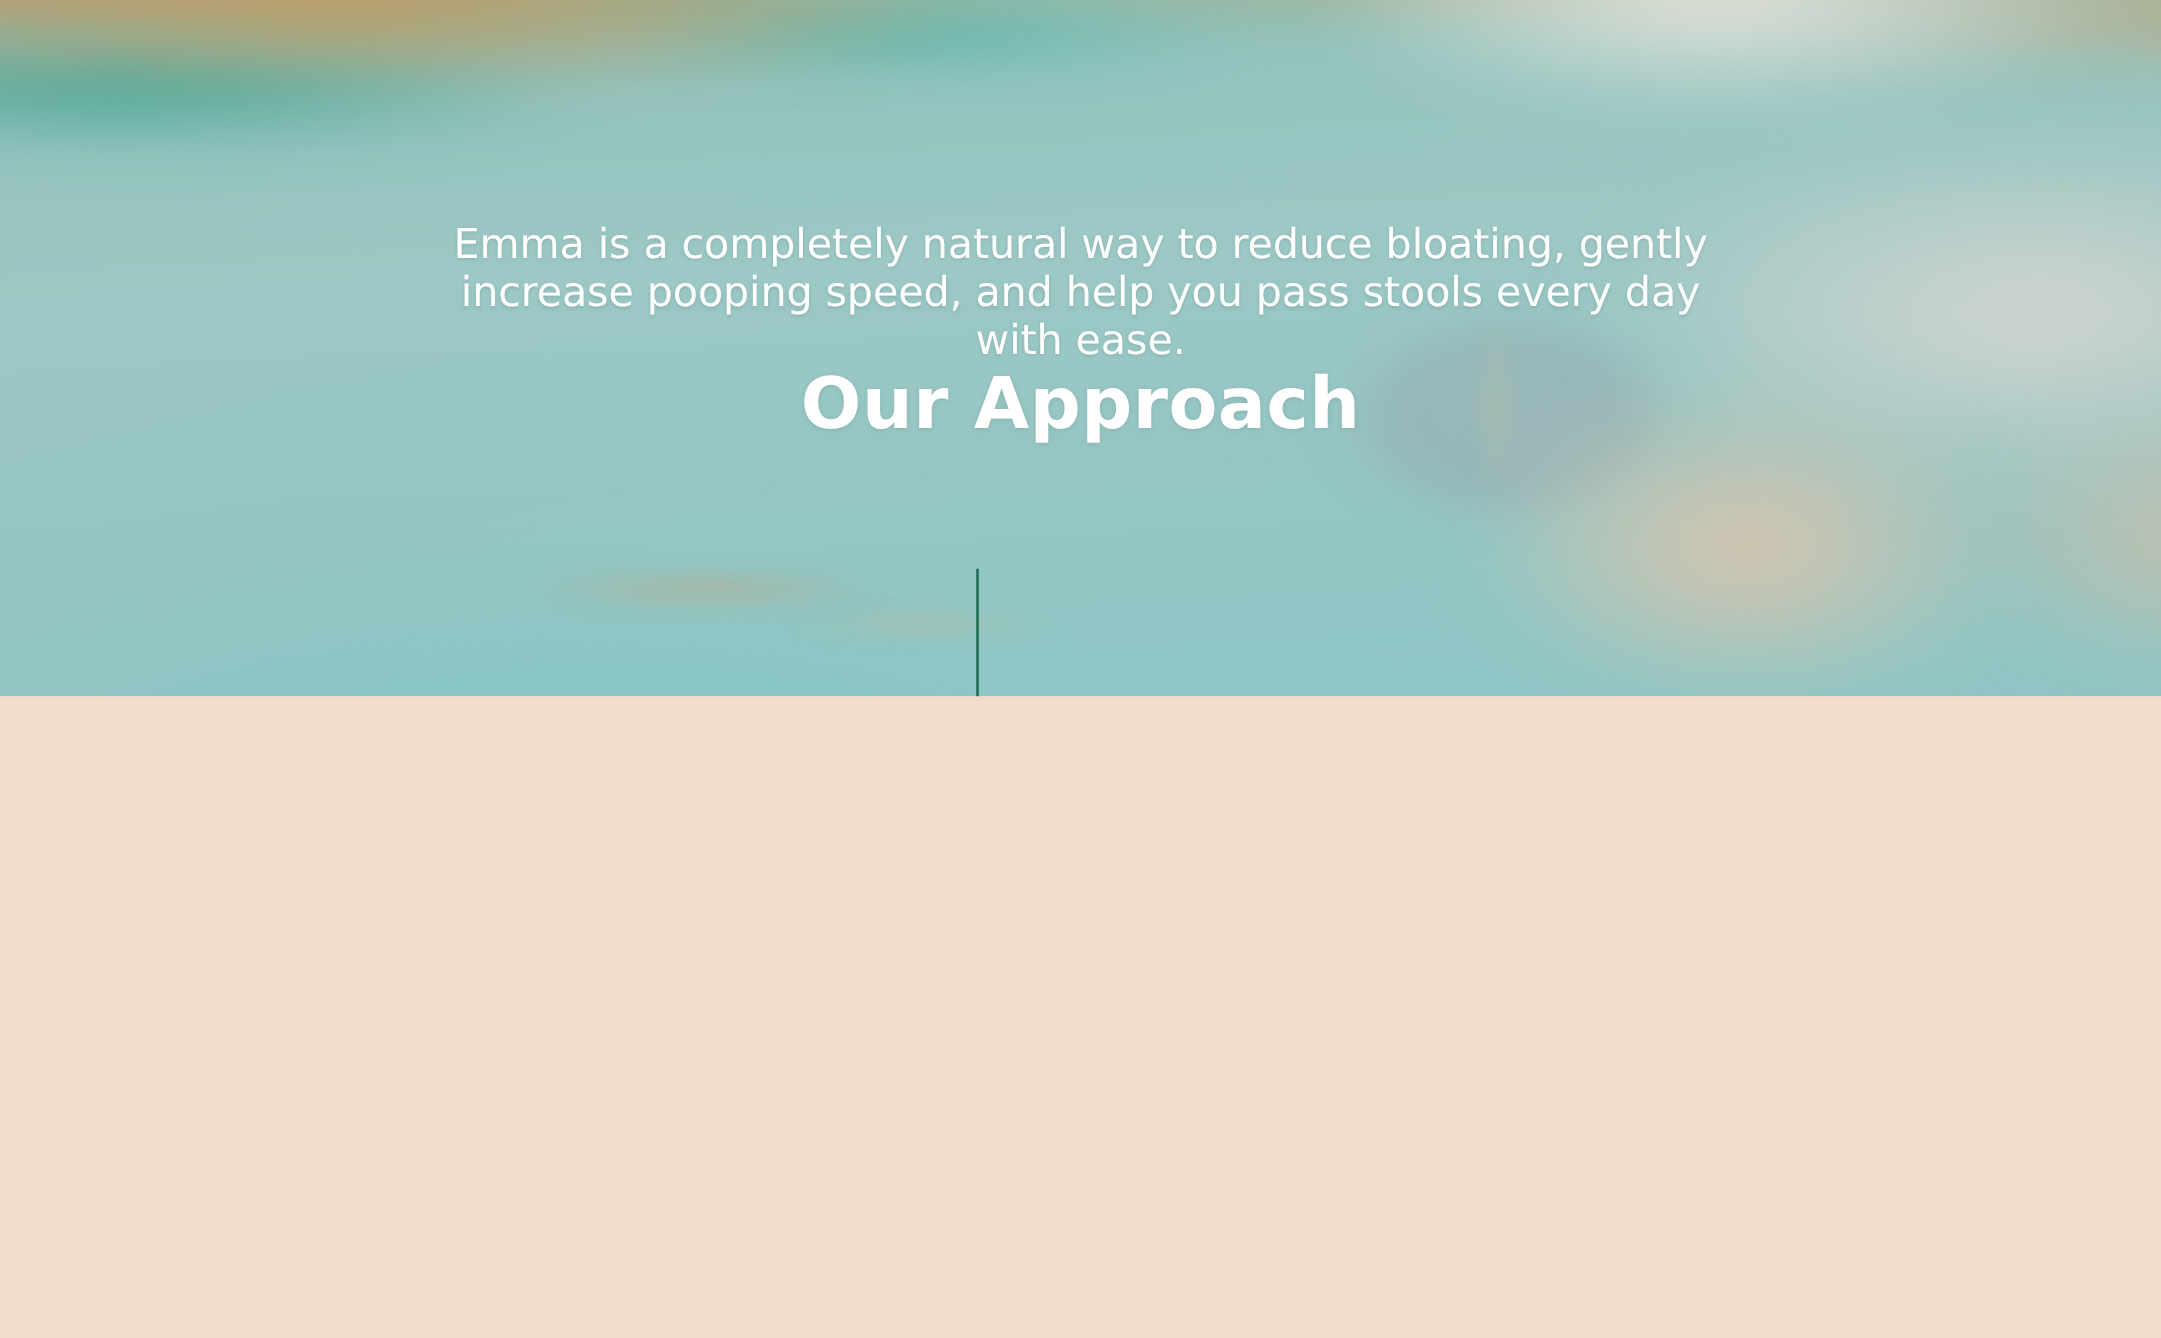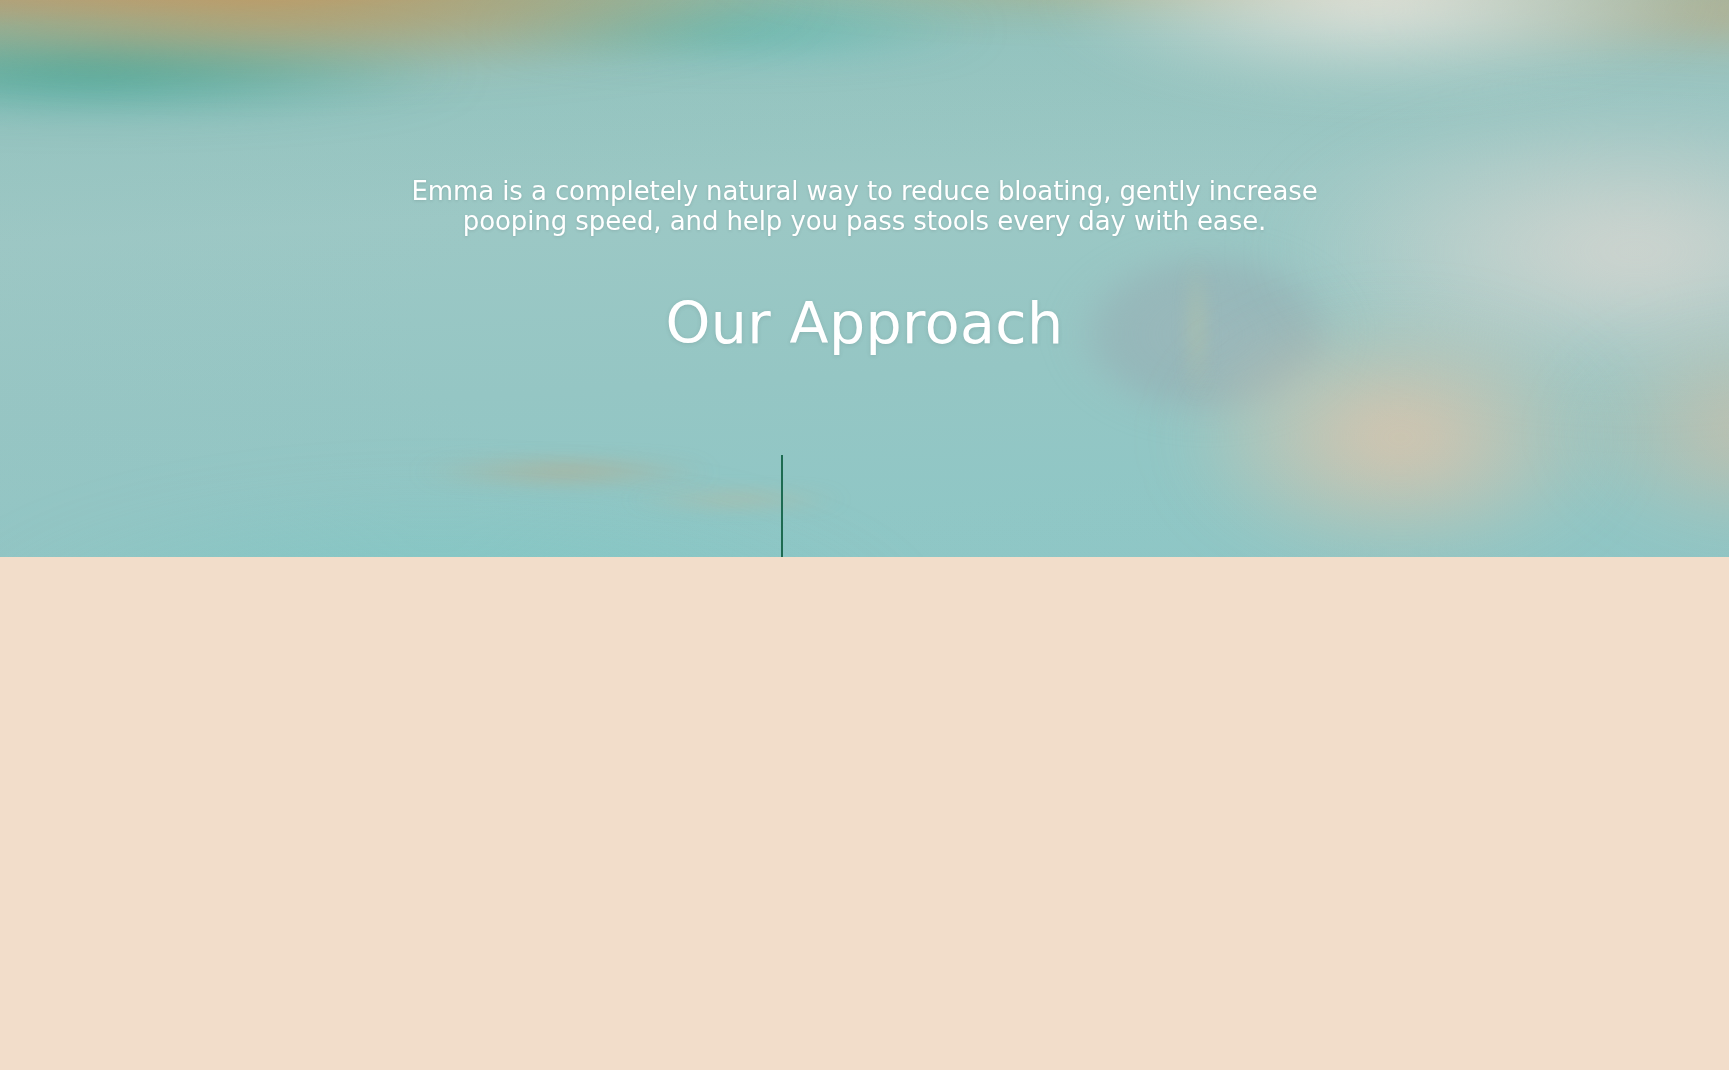--- a/index.html
+++ b/index.html
@@ -119,37 +119,37 @@
     height:100%;
   }
   .hero-sub {
     position:absolute;
     left:50%;
     transform:translateX(-50%);
     top:176px;
     width:1010px;
     text-align:center;
     color:#ffffff;
-    font-size:26px;
+    font-size:33px;
     line-height:1.17;
     letter-spacing:-.1px;
     font-weight:400;
     text-shadow:0 1px 3px rgba(60,80,80,.18);
   }
   .hero-title {
     position:absolute;
     left:50%;
     transform:translateX(-50%);
     top:294px;
     width:100%;
     text-align:center;
     color:#ffffff;
     font-size:57px;
     line-height:1.05;
-    font-weight:400;
+    font-weight:700;
     letter-spacing:.4px;
     text-shadow:0 1px 4px rgba(60,80,80,.16);
   }
   .hero-divider {
     position:absolute;
     left:781px;
     top:455px;
     width:2px;
     height:135px;
     background:#1d6b51;

